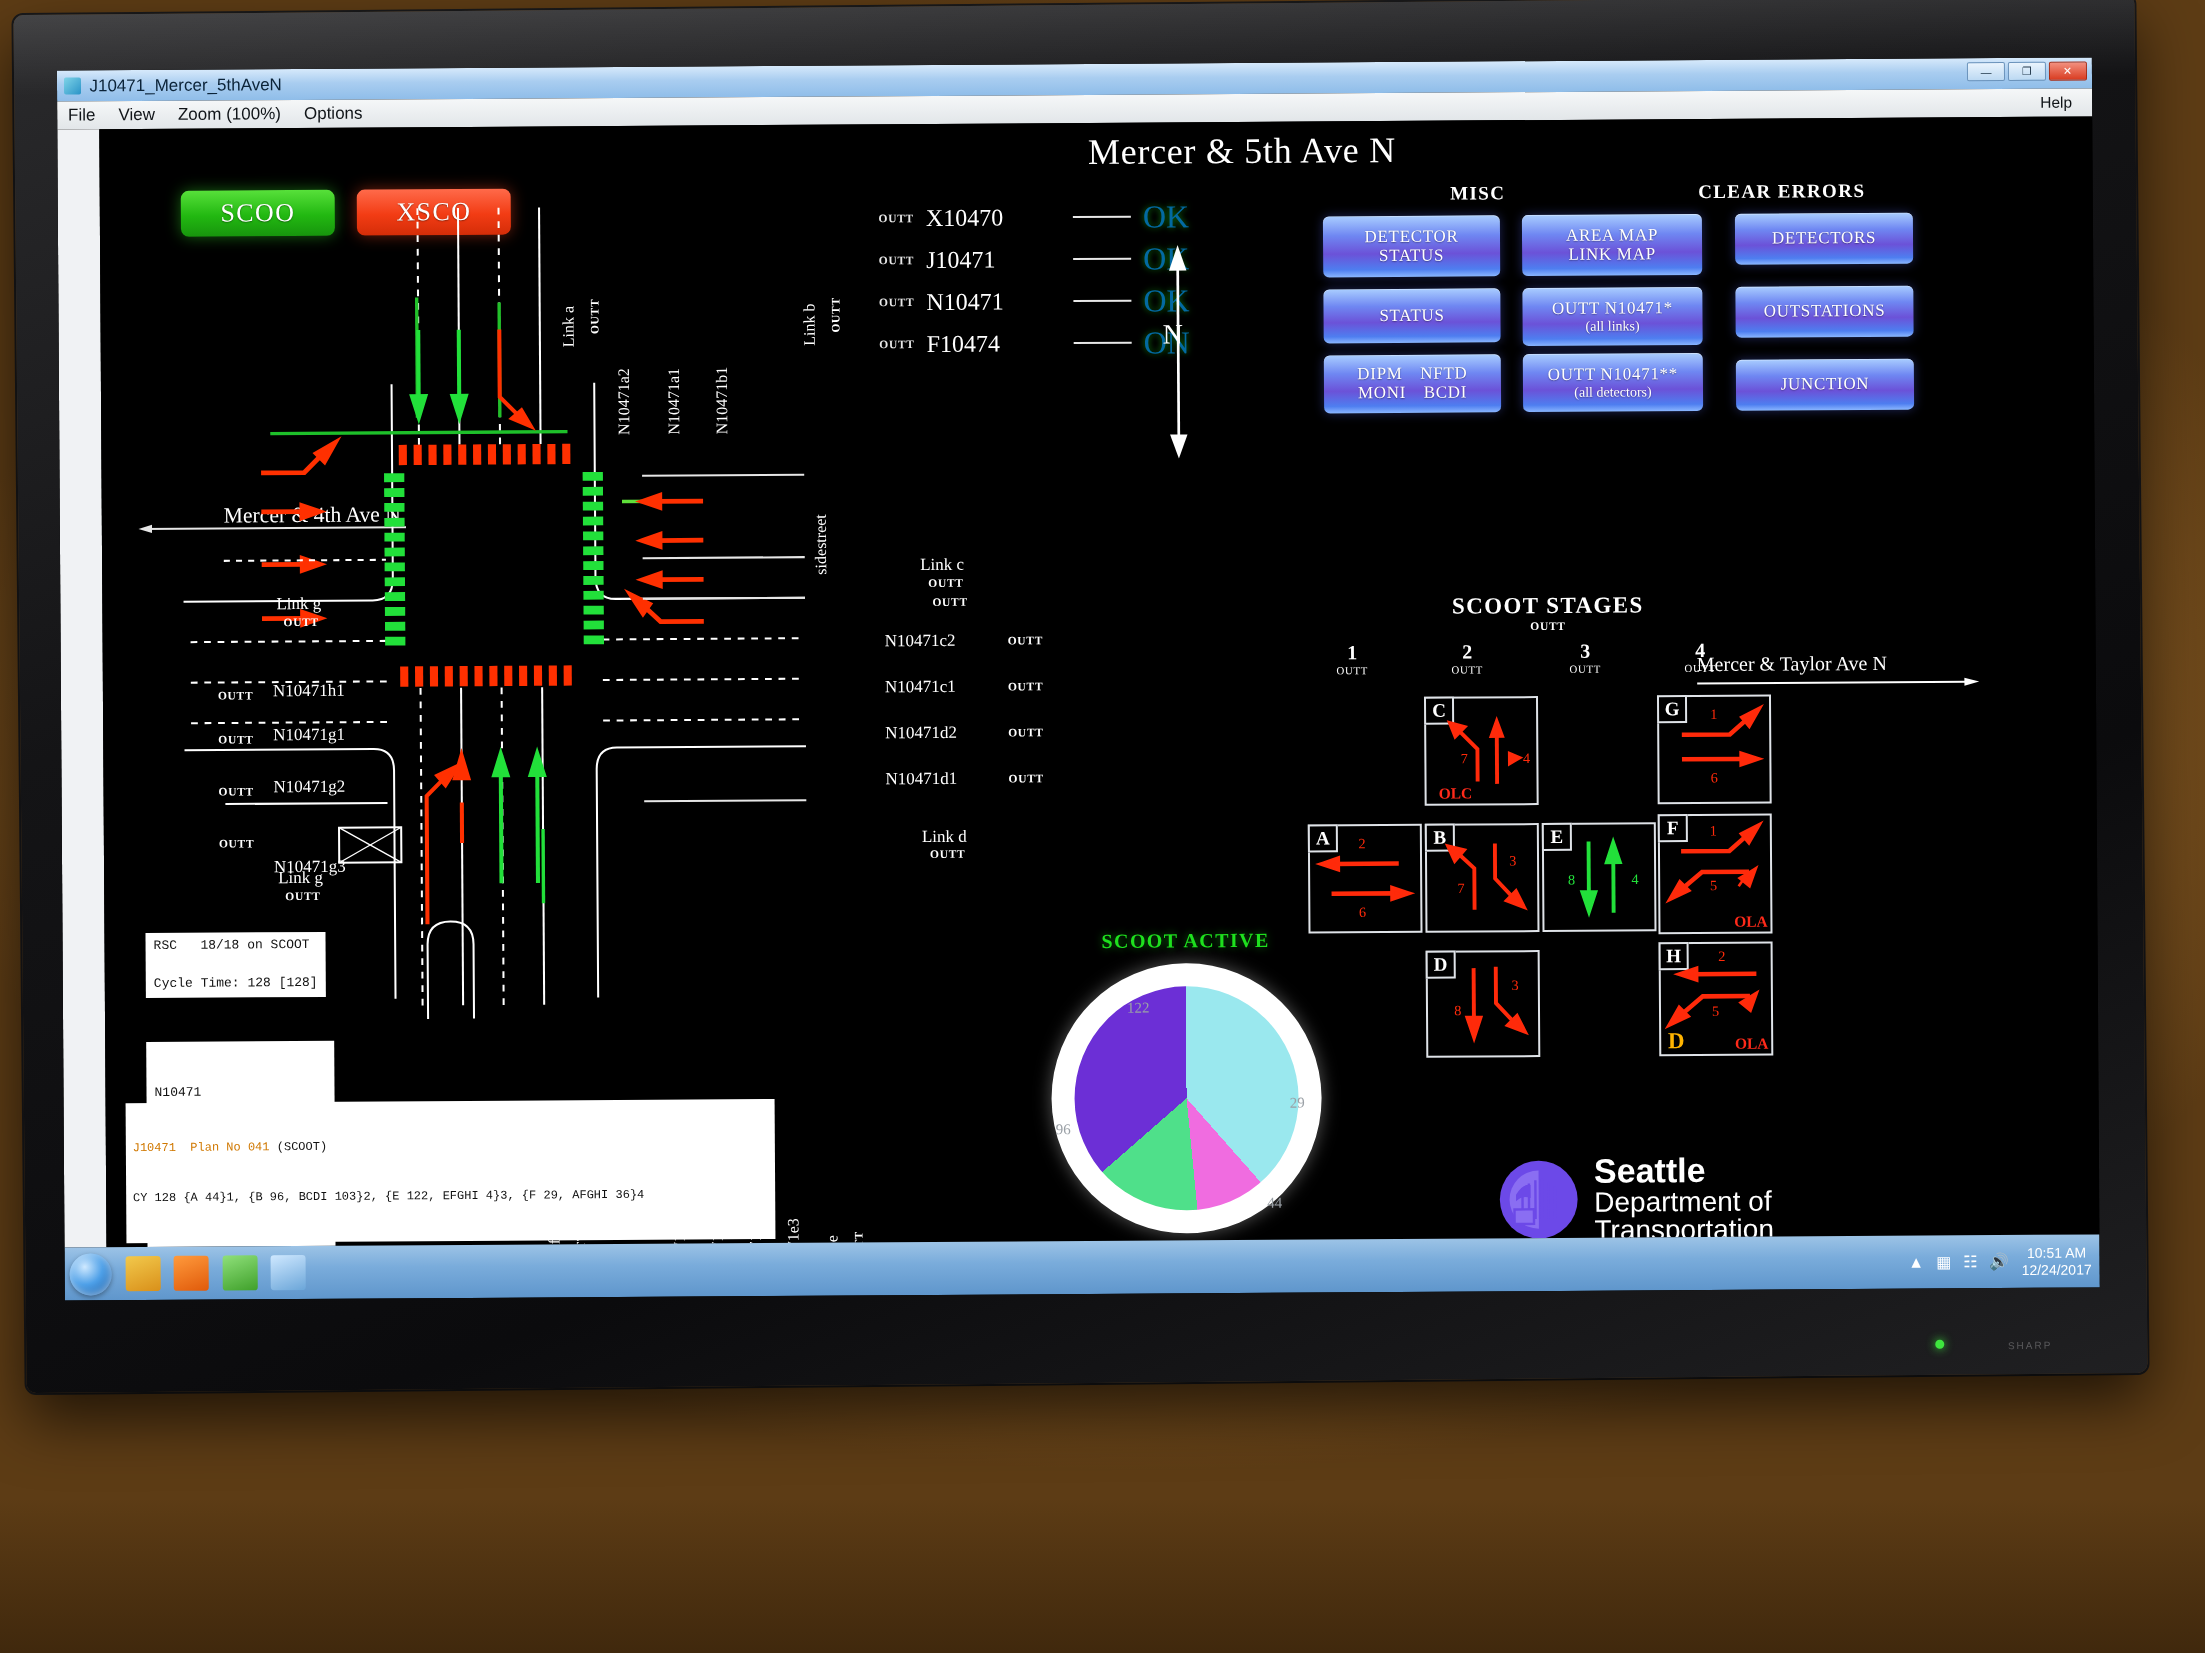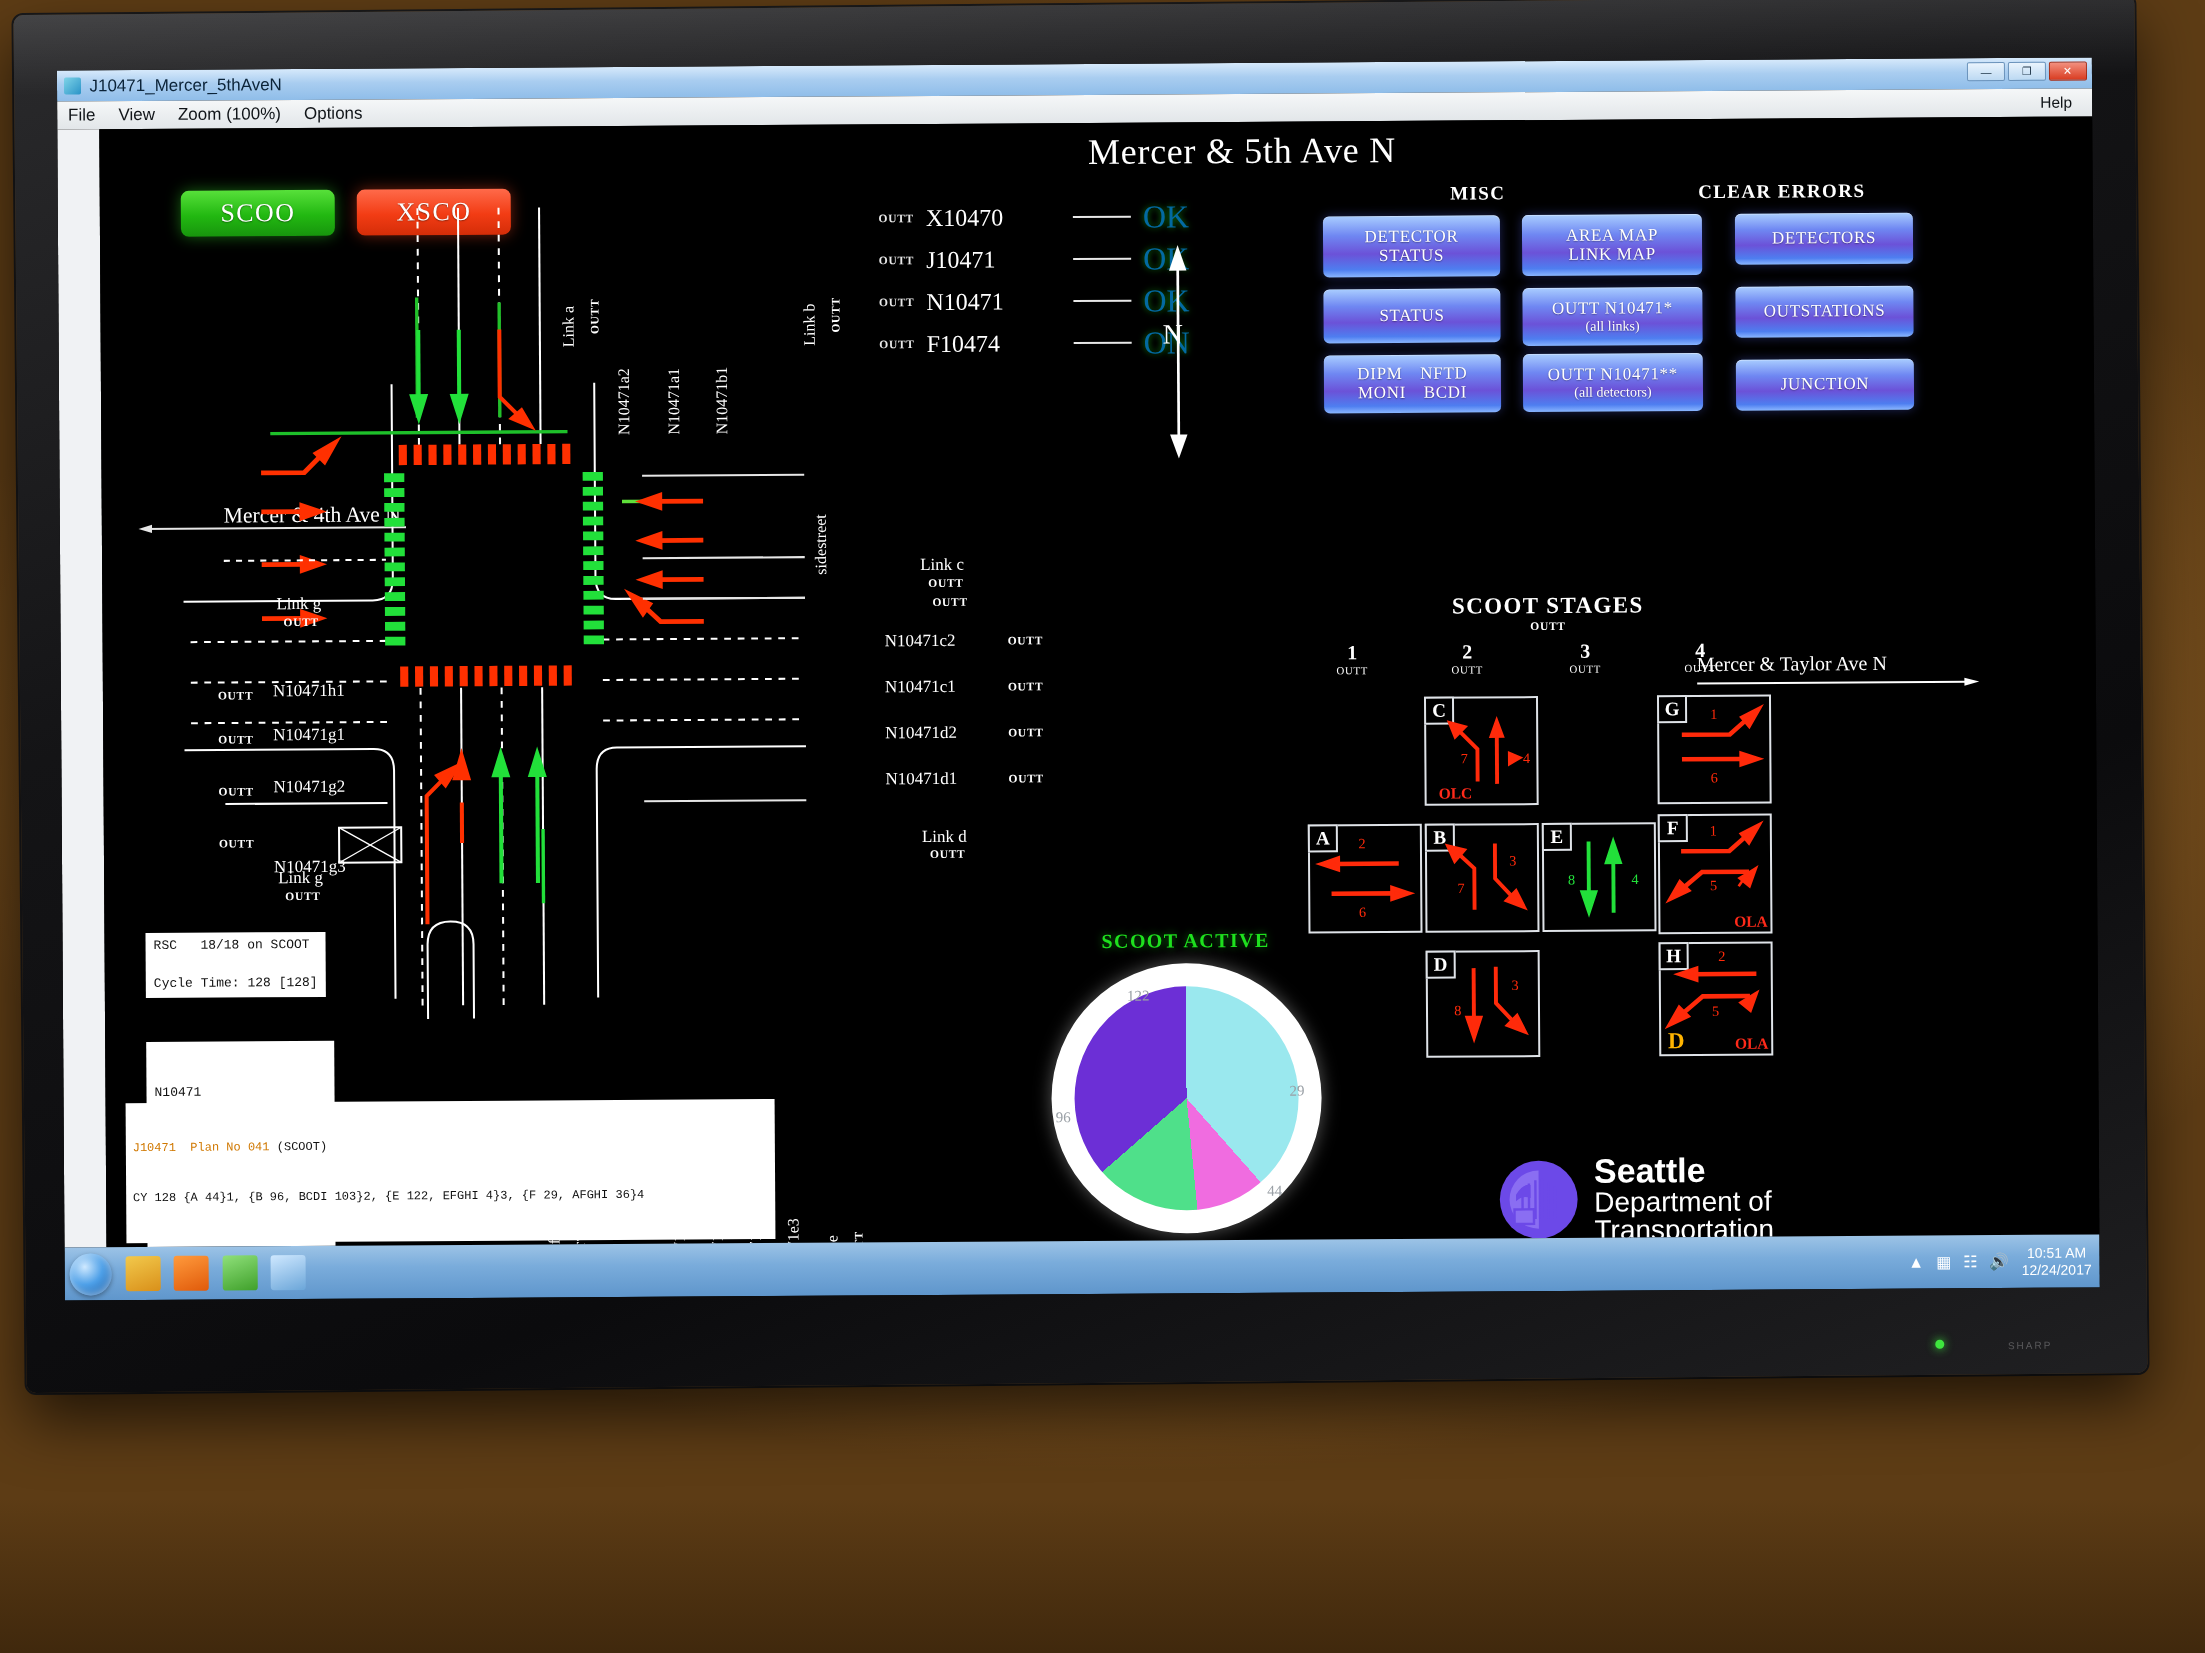--- a/index.html
+++ b/index.html
@@ -174,21 +174,21 @@
   .dlet { position:absolute; left:6.8px; bottom:0px; color:#ffb400; font-size:23px; font-weight:bold; }
 
   
   #pie-title { position:absolute; left:946px; top:807px; width:270px; text-align:center;
                font-size:20px; color:#1ee01e; font-weight:bold; letter-spacing:1.4px;
                text-shadow:0 0 8px rgba(30,224,30,.55); }
   #pie-wrap { position:absolute; left:946px; top:841px; width:270px; height:270px; }
   #pie-ring { position:absolute; inset:0; border-radius:50%; background:#fff;
               box-shadow:0 0 17.6px rgba(255,255,255,.35); }
   #pie-inner { position:absolute; left:23px; top:23px; width:224px; height:224px; border-radius:50%; }
-  .pie-lab { position:absolute; color:#9aa0a6; font-size:15px; }
+  .pie-lab { position:absolute; color:#9aa0a6; font-size:15px;margin-top:12px; }
 
   
   #sdot { position:absolute; left:1392px; top:1034px; display:flex; align-items:center; gap:15px; }
   #sdot-mark { width:81px; height:81px; }
   #sdot-text { color:#fff; font-family:"Liberation Sans", sans-serif; line-height:1.02; }
   #sdot-text .l1 { font-size:34px; font-weight:bold; }
   #sdot-text .l2 { font-size:28px; }
   #sdot-text .l3 { font-size:28px; }
 
   

